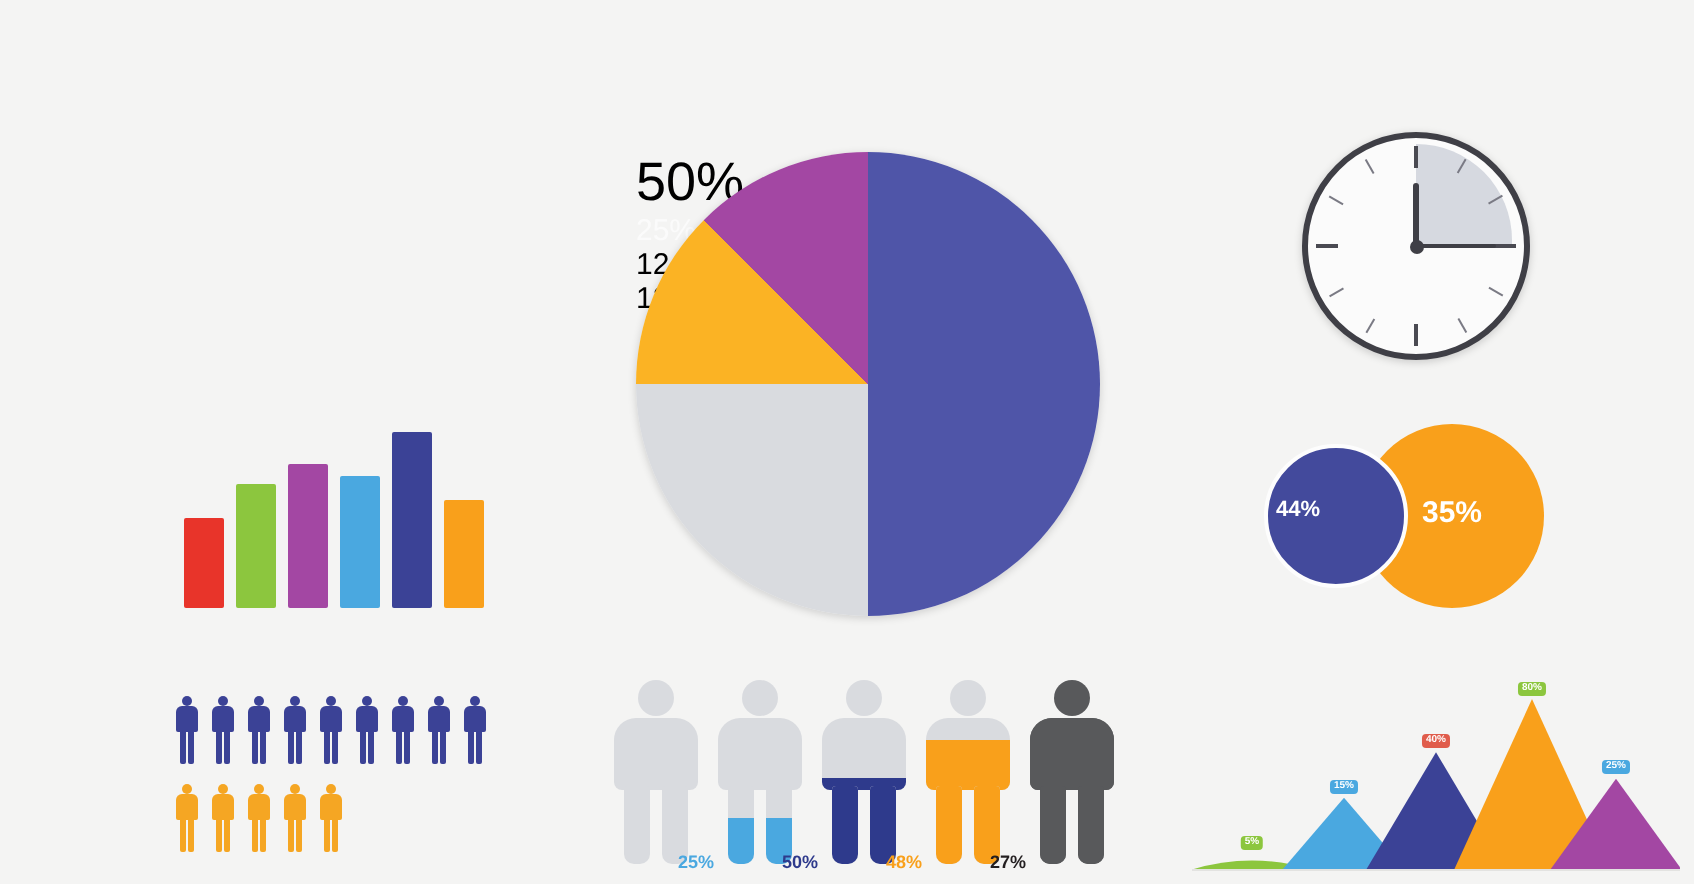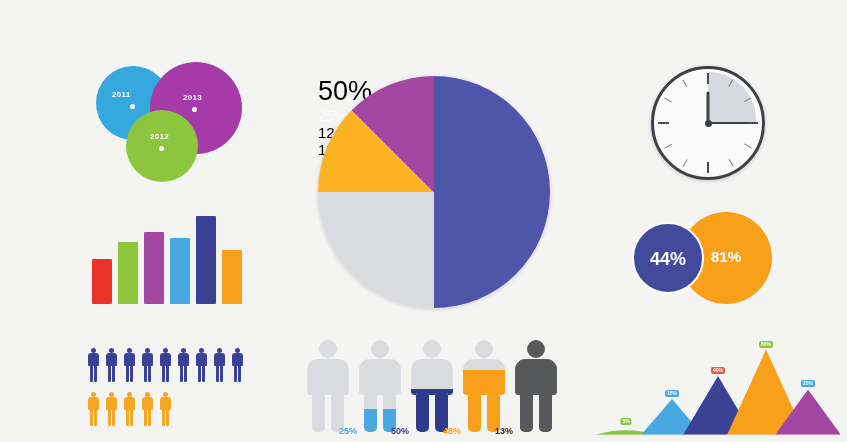--- a/index.html
+++ b/index.html
@@ -77,34 +77,20 @@
   #mountains svg{display:block;}
   .mt-lbl{position:absolute;font-size:5px;font-weight:bold;color:#fff;
      padding:1px 2px;border-radius:2px;white-space:nowrap;transform:translateX(-50%);
      line-height:1;}
 </style>
 </head>
 <body>
 
 <div id="canvas">
 
-  <div id="bubbles">
-    <div class="bub" id="bub-2011" style="background: rgb(53, 168, 221);"></div>
-    <div class="bub" id="bub-2013" style="background: rgb(166, 58, 168);"></div>
-    <div class="bub" id="bub-2012" style="background: rgb(140, 198, 62);"></div>
-
-    <div class="bub-txt" style="left:24px;top:30px;">2011</div>
-    <div class="dot" style="left:42px;top:44px;"></div>
-
-    <div class="bub-txt" style="left:95px;top:33px;">2013</div>
-    <div class="dot" style="left:104px;top:47px;"></div>
-
-    <div class="bub-txt" style="left:62px;top:72px;">2012</div>
-    <div class="dot" style="left:71px;top:86px;"></div>
-  </div>
 
   <div id="bars">
     <div class="bcol" style="left: 0px; height: 45px; background: rgb(232, 52, 42);"></div>
     <div class="bcol" style="left: 26px; height: 62px; background: rgb(140, 198, 62);"></div>
     <div class="bcol" style="left: 52px; height: 72px; background: rgb(163, 71, 163);"></div>
     <div class="bcol" style="left: 78px; height: 66px; background: rgb(74, 168, 224);"></div>
     <div class="bcol" style="left: 104px; height: 88px; background: rgb(59, 66, 150);"></div>
     <div class="bcol" style="left: 130px; height: 54px; background: rgb(249, 160, 27);"></div>
   </div>
 
@@ -225,22 +211,22 @@
         <div class="tick" style="transform: translateX(-50%) rotate(330deg);"></div>
       </div>
     <div class="hand" id="hand-hour" style="left: 50%; top: 50%; width: 32px; height: 3px; margin-top: -1.5px; transform: rotate(-90deg);"></div>
     <div class="hand" id="hand-min" style="left: 50%; top: 50%; width: 40px; height: 2.4px; margin-top: -1.2px; transform: rotate(0deg);"></div>
     <div class="pin"></div>
   </div>
 
   <div id="venn">
     <div class="vc" id="v-orange" style="background: rgb(249, 160, 27);"></div>
     <div class="vc" id="v-blue" style="background: rgb(67, 74, 156);"></div>
-    <div class="vt" style="left:18px;top:37px;font-size:18px;">44%</div>
-    <div class="vt" style="left:79px;top:36px;font-size:15px;">81%</div>
+    <div class="vt" style="left:6px;top:37px;font-size:11px;">44%</div>
+    <div class="vt" style="left:79px;top:36px;font-size:15px;">35%</div>
   </div>
 
   <div id="people-big">
       <div class="pb" style="left: 0px; top: 0px;">
         <div class="head" style="background: rgb(217, 219, 223);"></div>
         <div class="torso" style="background: rgb(217, 219, 223);">
           <div class="fill" style="background: rgb(217, 219, 223); height: 0%;"></div>
         </div>
         <div class="leg legL" style="background: rgb(217, 219, 223);">
           <div class="fill" style="background: rgb(217, 219, 223); height: 0%;"></div>
@@ -293,21 +279,21 @@
         <div class="torso" style="background: rgb(88, 89, 91);">
           <div class="fill" style="background: rgb(88, 89, 91); height: 100%;"></div>
         </div>
         <div class="leg legL" style="background: rgb(88, 89, 91);">
           <div class="fill" style="background: rgb(88, 89, 91); height: 100%;"></div>
         </div>
         <div class="leg legR" style="background: rgb(88, 89, 91);">
           <div class="fill" style="background: rgb(88, 89, 91); height: 100%;"></div>
         </div>
       </div>
-      <div class="pb-lbl" style="left: 190px; top: 86px; color: rgb(35, 31, 32);">13%</div>
+      <div class="pb-lbl" style="left: 190px; top: 86px; color: rgb(35, 31, 32);">27%</div>
     </div>
 
   <div id="mountains">
     <svg width="244" height="112" viewBox="0 0 244 112">
       <g id="peaks-g">
           <path d="M -1 105 Q 30 95.4 61 105 Z" fill="#8cc63e"></path>
           <path d="M 45 105 L 76 68.9 L 107 105 Z" fill="#4aa8e0"></path>
           <path d="M 87 105 L 122 46.1 L 157 105 Z" fill="#3b4296"></path>
           <path d="M 131 105 L 170 19.5 L 209 105 Z" fill="#f9a01b"></path>
           <path d="M 179 105 L 212 59.4 L 245 105 Z" fill="#a347a3"></path>

